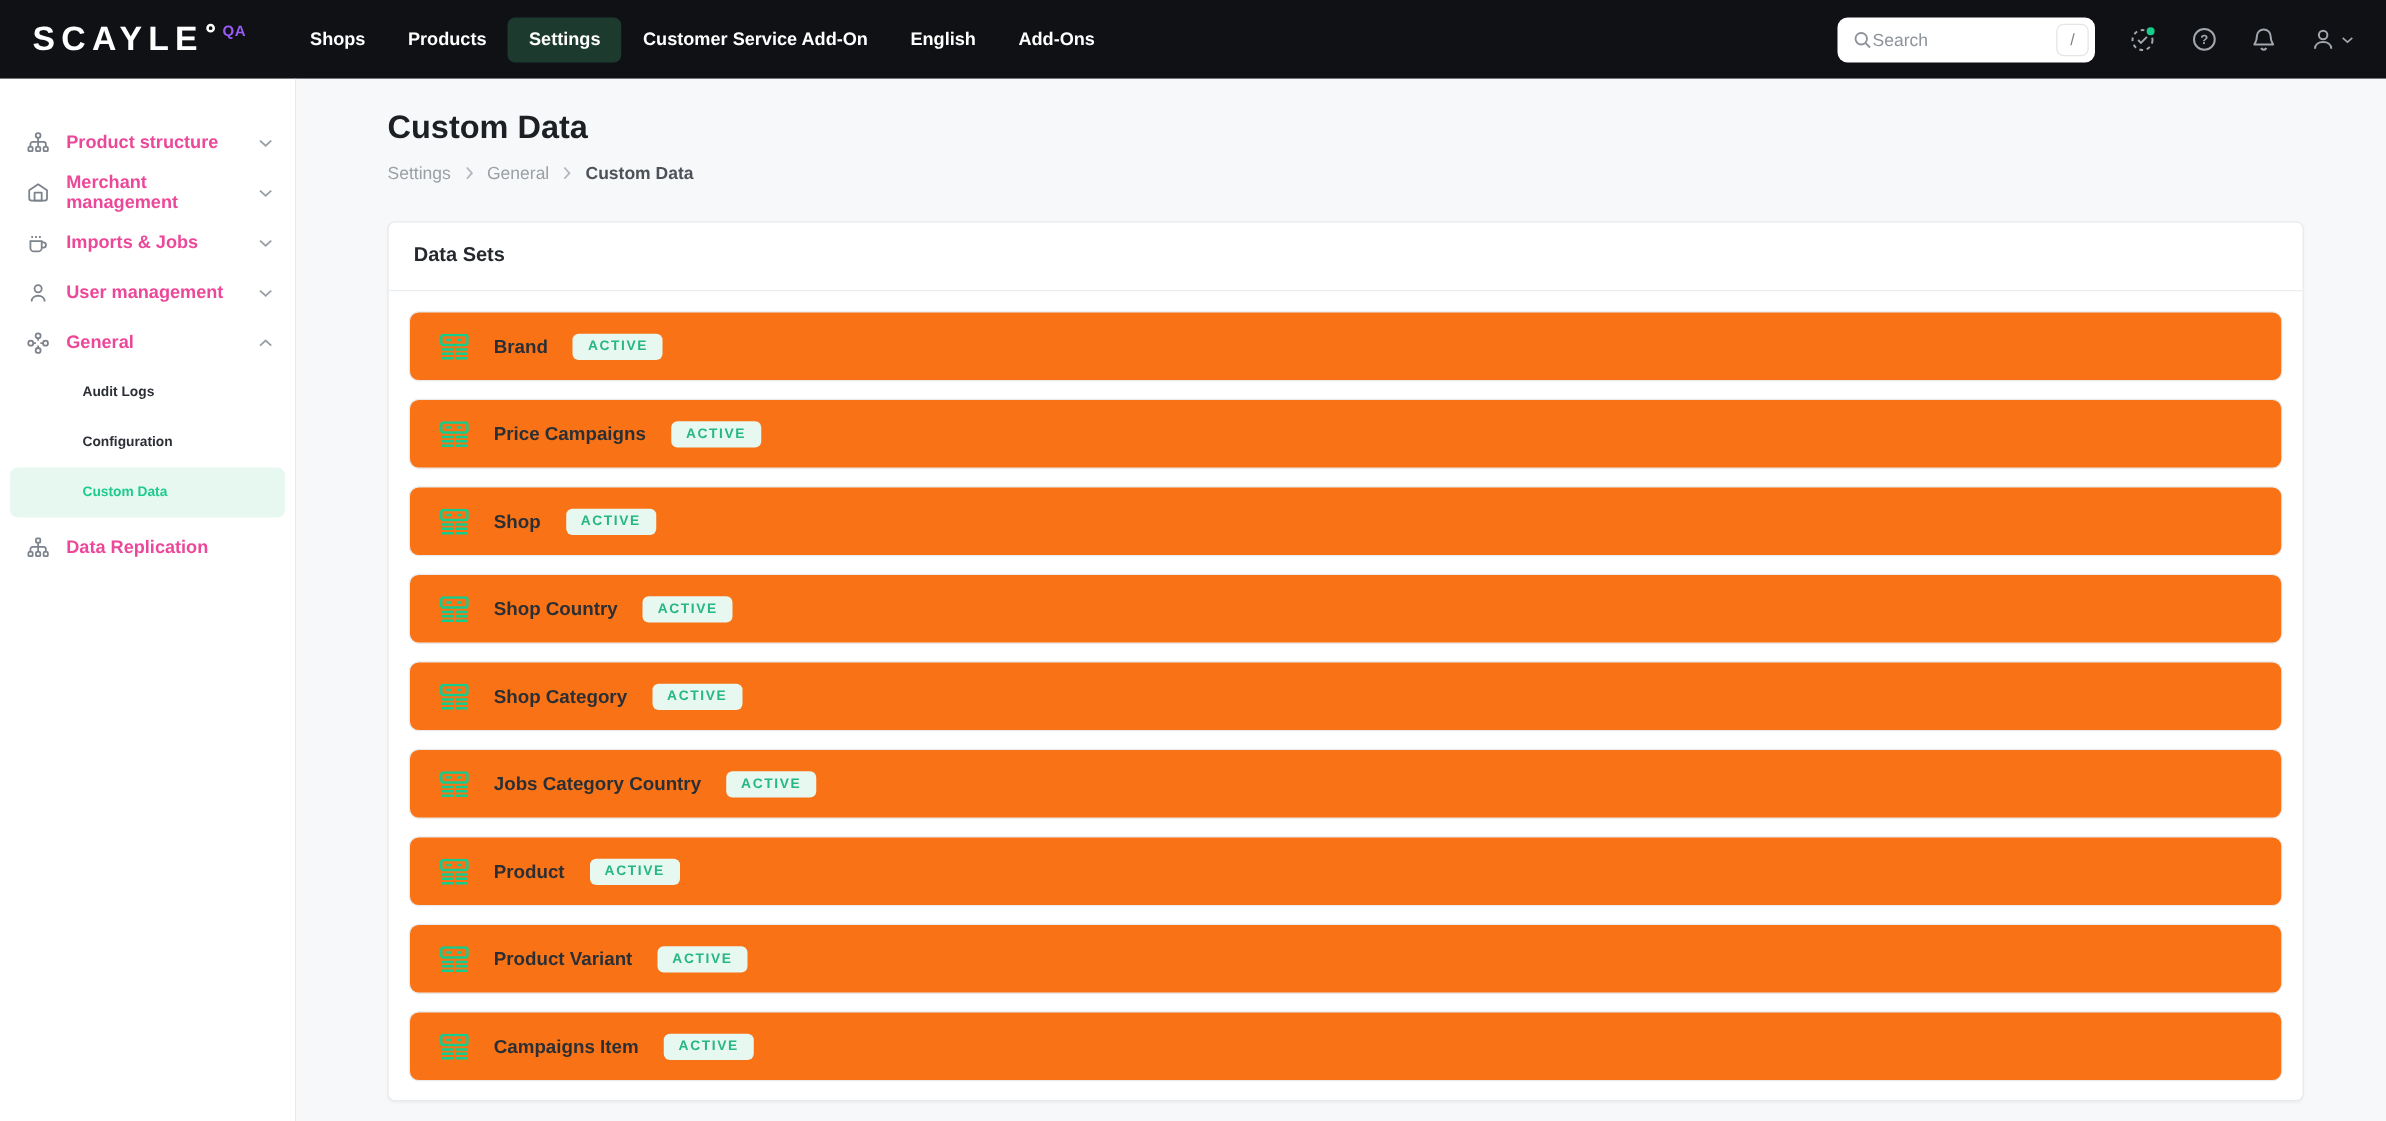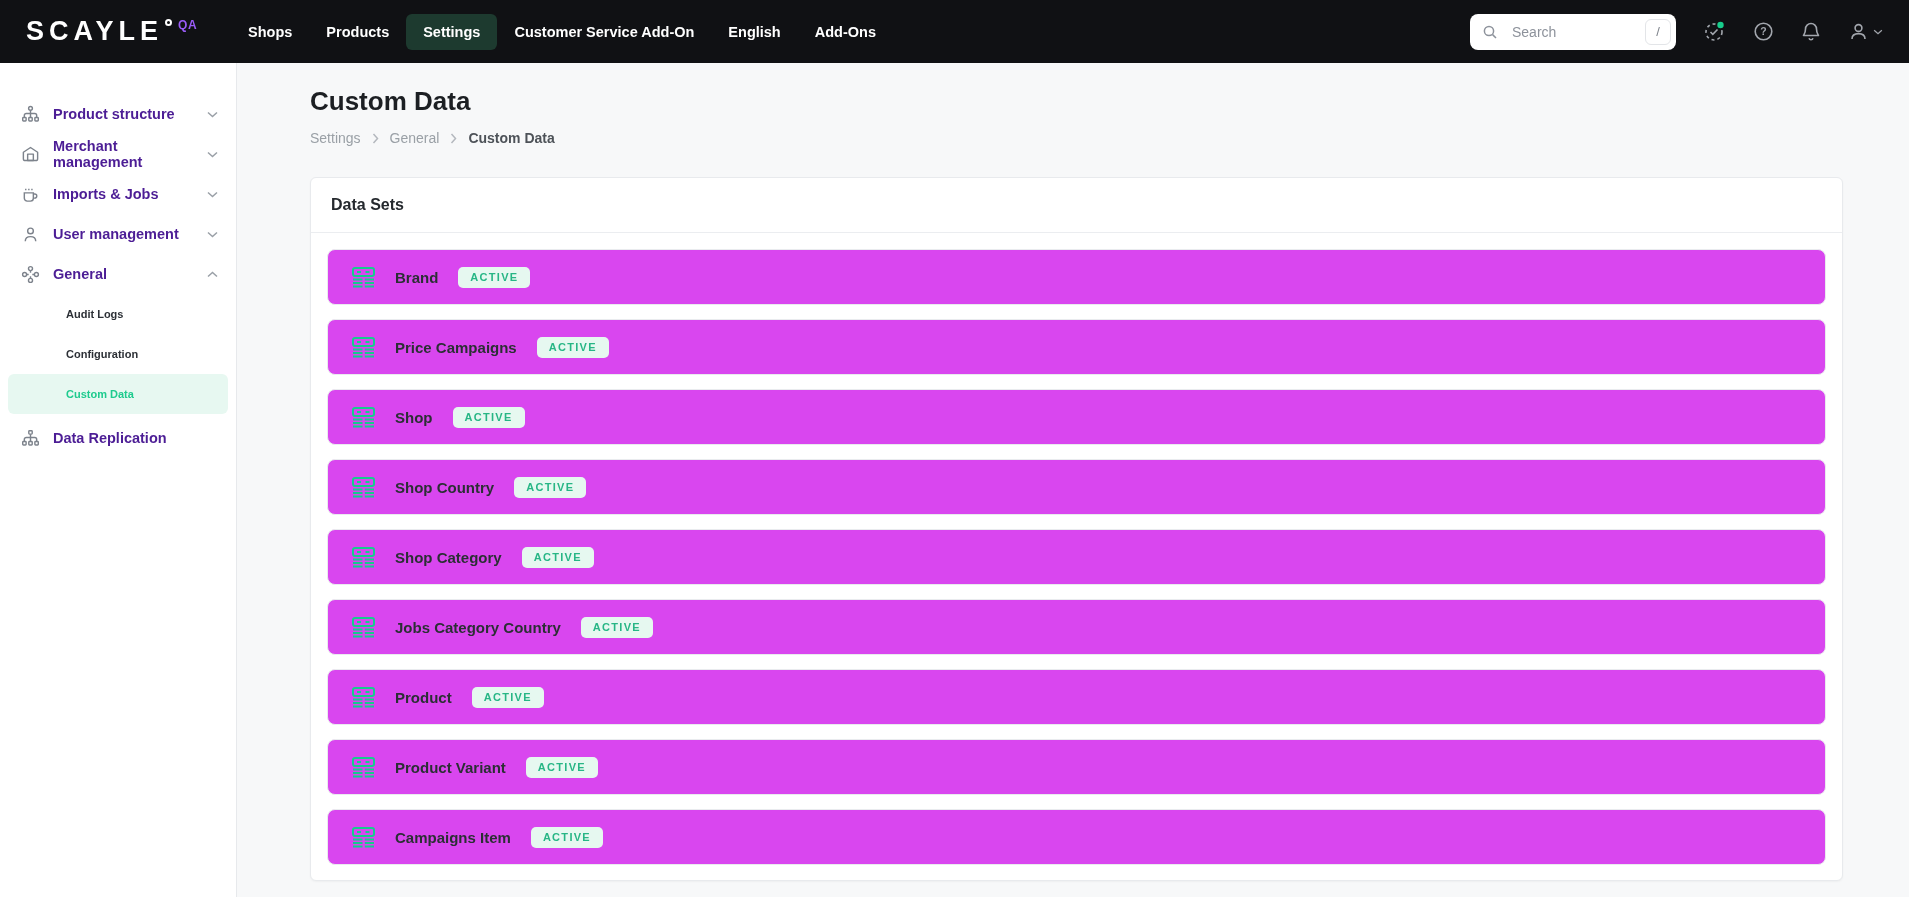--- a/index.html
+++ b/index.html
@@ -11,55 +11,55 @@
   .logo { display:flex; align-items:flex-start; padding:0 34px 0 26px; cursor:pointer; }
   .logo-text { font-size:27px; font-weight:700; letter-spacing:5px; line-height:1; }
   .logo-ring { width:7px; height:7px; border:2px solid #fff; border-radius:50%; margin:1px 0 0 2px; }
   .logo-qa { color:#9a5cf7; font-size:12px; font-weight:700; margin:0 0 0 6px; letter-spacing:0.5px; }
   .nav-items { display:flex; gap:0; align-items:center; }
   .nav-item { padding:10px 17px; font-size:14.5px; font-weight:600; color:#fff;
               border-radius:6px; cursor:pointer; white-space:nowrap; }
   .nav-item.active { background:#1d3a2f; }
   .nav-right { margin-left:auto; display:flex; align-items:center; padding-right:26px; gap:27px; }
   .search { width:206px; height:36px; background:#fff; border-radius:8px; display:flex;
-            align-items:center; padding:0 5px 0 12px; gap:14px; }
+            align-items:center; padding:0 5px 0 12px; gap:0; }
   .search input { border:none; outline:none; flex:1; min-width:0; font-size:14px; color:#2c3036;
                   font-family:"Liberation Sans", sans-serif; }
   .search input::placeholder { color:#8d929b; }
   .shortcut { width:26px; height:26px; border:1px solid #e3e5e8; border-radius:6px; color:#7d828a;
               display:flex; align-items:center; justify-content:center; font-size:13px; flex:none; }
   .icon-btn { display:flex; align-items:center; cursor:pointer; gap:4px; }
 
   
   .sidebar { position:absolute; top:63px; left:0; bottom:0; width:237px; background:#fff;
              border-right:1px solid #e7e9ec; padding-top:31px; }
   .side-item { height:40px; display:flex; align-items:center; padding:0 18px 0 20px; cursor:pointer; }
   .side-icon { width:20px; display:flex; justify-content:center; color:#7d838c; flex:none; }
-  .side-label { margin-left:13px; font-size:14.5px; font-weight:600; color:#4c1d95; flex:1; }
+  .side-label { margin-left:13px; font-size:14.5px; font-weight:600; color:#ec4899; flex:1; }
   .side-chevron { color:#9aa0a7; display:flex; }
   .sub-item { height:40px; display:flex; align-items:center; padding-left:66px; font-size:11px;
               font-weight:600; color:#2c3036; cursor:pointer; }
   .sub-item.active { margin:0 8px; padding-left:58px; border-radius:6px; background:#e7f8f1; color:#1ecb8e; }
   .side-gap { height:4px; }
 
   
   .content { position:absolute; left:237px; top:63px; right:0; bottom:0; background:#f7f8f9;
              padding:25px 66px 0 73px; overflow:hidden; }
   .page-title { font-size:26px; font-weight:700; color:#1c1f23; line-height:1; }
   .breadcrumb { margin-top:16px; display:flex; align-items:center; gap:11px; font-size:14px; color:#9aa0a6; }
   .crumb { cursor:pointer; }
   .crumb-sep { display:flex; }
   .crumb.current { color:#4d5258; font-weight:600; cursor:default; }
 
   .card { margin-top:31px; background:#fff; border:1px solid #e8eaed; border-radius:6px;
           height:704px; box-shadow:0 1px 2px rgba(20,24,28,0.04); }
   .card-header { height:55px; display:flex; align-items:center; padding:0 20px;
                  border-bottom:1px solid #ebedf0; font-size:16px; font-weight:700; color:#25292e; }
   .card-body { padding:16px; }
-  .data-row { height:56px; border:1px solid #e9ebee; border-radius:8px; background:#d946ef;
+  .data-row { height:56px; border:1px solid #e9ebee; border-radius:8px; background:#f97316;
               display:flex; align-items:center; padding:0 24px; margin-bottom:14px; cursor:pointer; }
   .data-row:last-child { margin-bottom:0; }
   .row-icon { color:#14cd8c; display:flex; flex:none; }
   .row-label { margin-left:20px; font-size:15px; font-weight:600; color:#2b2f34; }
   .row-badge { margin-left:20px; background:#e6f8f0; color:#27b685; font-size:11px; font-weight:700;
                letter-spacing:1.3px; padding:5px 12px; border-radius:5px; line-height:1; }
 </style>
 </head>
 <body>
 

